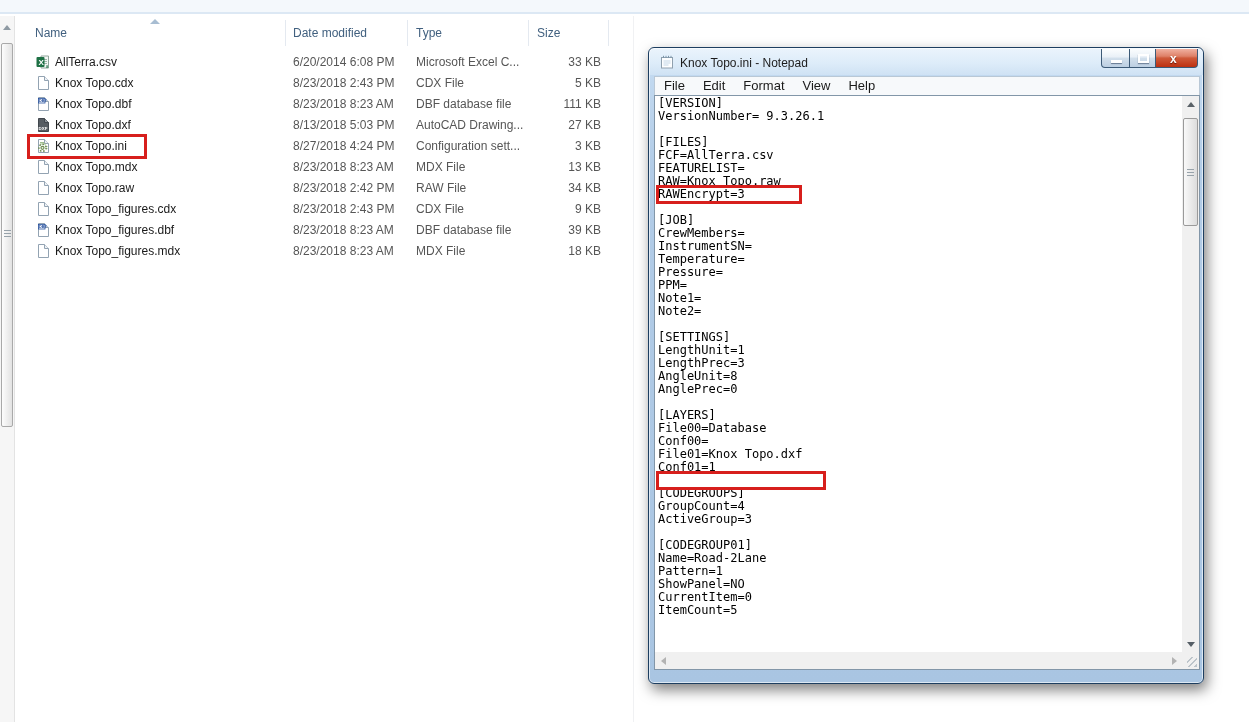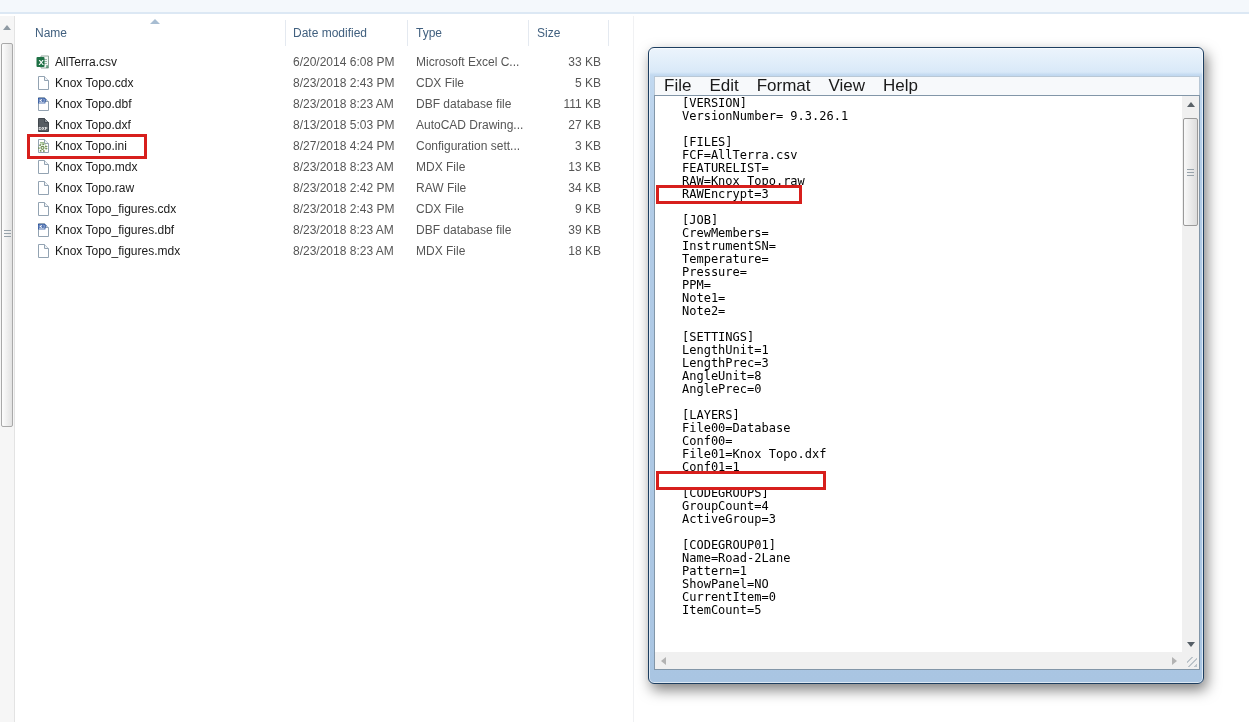--- a/index.html
+++ b/index.html
@@ -62,30 +62,30 @@
   #btn-close { width:43px; border-radius:0 0 4px 0;
     background:linear-gradient(180deg,#f0b0a0 0%,#de8168 40%,#cf5a3a 50%,#bd3010 100%); }
   .glyph-min { position:absolute; left:9px; top:11px; width:11px; height:3px; background:#fff;
     box-shadow:0 1px 1px rgba(40,60,90,.6); }
   .glyph-max { position:absolute; left:8px; top:5px; width:11px; height:9px;
     border:2px solid #fff; box-shadow:0 1px 1px rgba(40,60,90,.5); }
   .glyph-close { position:absolute; left:14px; top:3px; font-size:12px; font-weight:bold; color:#fff;
     text-shadow:0 1px 1px rgba(80,10,0,.8); }
 
   #np-menubar { left:5px; top:28px; width:546px; height:19px; background:#f7f9fb;
-    border:1px solid #b9c8d6; border-bottom:none; font-size:17px; color:#1a1a1a;
+    border:1px solid #b9c8d6; border-bottom:none; font-size:13px; color:#1a1a1a;
     display:flex; align-items:center; }
   .menu-item { padding:1px 9px 2px 9px; }
 
   #np-textpanel { left:5px; top:47px; width:546px; height:575px; background:#fff;
     border:1px solid #8296a8; }
   #np-content { position:absolute; left:0; top:0; right:17px; bottom:17px; background:#fff;
     padding:1px 0 0 3px; overflow:hidden;
     font-family:"DejaVu Sans Mono", monospace; font-size:12px; line-height:13px; color:#000; }
-  .nline { height:13px; white-space:pre;margin-left:24px; }
+  .nline { height:13px; white-space:pre; }
   #raw-redbox { left:1px; top:89px; width:146px; height:19px; }
   #file01-redbox { left:1px; top:375px; width:170px; height:19px; }
 
   
   #np-vscroll { position:absolute; right:0; top:0; width:17px; bottom:17px; background:#f0f0f0; }
   .sb-btn { position:absolute; left:0; width:17px; height:16px; display:flex;
     align-items:center; justify-content:center; }
   #np-vthumb { position:absolute; left:1px; top:22px; width:15px; height:108px;
     border:1px solid #9a9a9a; border-radius:2px;
     background:linear-gradient(90deg,#f9f9f9,#dcdcdc); }
@@ -257,20 +257,41 @@
   <span class="fname">Knox Topo_figures.mdx</span>
   <span class="fdate">8/23/2018 8:23 AM</span>
   <span class="ftype">MDX File</span>
   <span class="fsize">18 KB</span>
 </div>
 
 <div id="file-redbox" class="abs redbox"></div>
 
 <div id="np-window" class="abs">
 
+  <div id="np-titlebar" class="abs">
+    <span id="np-app-icon">
+        <svg width="16" height="16" viewBox="0 0 16 16">
+          <rect x="2.5" y="3.5" width="11" height="10.5" fill="#fdfeff" stroke="#8fa0ae"></rect>
+          <path stroke="#c3d6e6" d="M4.5 7h7M4.5 9h7M4.5 11h5" fill="none"></path>
+          <path stroke="#7d96aa" d="M4.5 4v-2.2M7 4v-2.2M9.5 4v-2.2M12 4v-2.2" fill="none"></path>
+        </svg>
+      </span>
+    <span id="np-title">Knox Topo.ini - Notepad</span>
+    <div id="np-controls">
+      <div class="cap-btn" id="btn-min">
+          <span class="glyph-min"></span>
+        </div>
+      <div class="cap-btn" id="btn-max">
+          <span class="glyph-max"></span>
+        </div>
+      <div class="cap-btn" id="btn-close">
+          <span class="glyph-close">x</span>
+        </div>
+    </div>
+  </div>
 
   <div id="np-menubar" class="abs">
     <span class="menu-item">File</span>
     <span class="menu-item">Edit</span>
     <span class="menu-item">Format</span>
     <span class="menu-item">View</span>
     <span class="menu-item">Help</span>
   </div>
 
   <div id="np-textpanel" class="abs">

